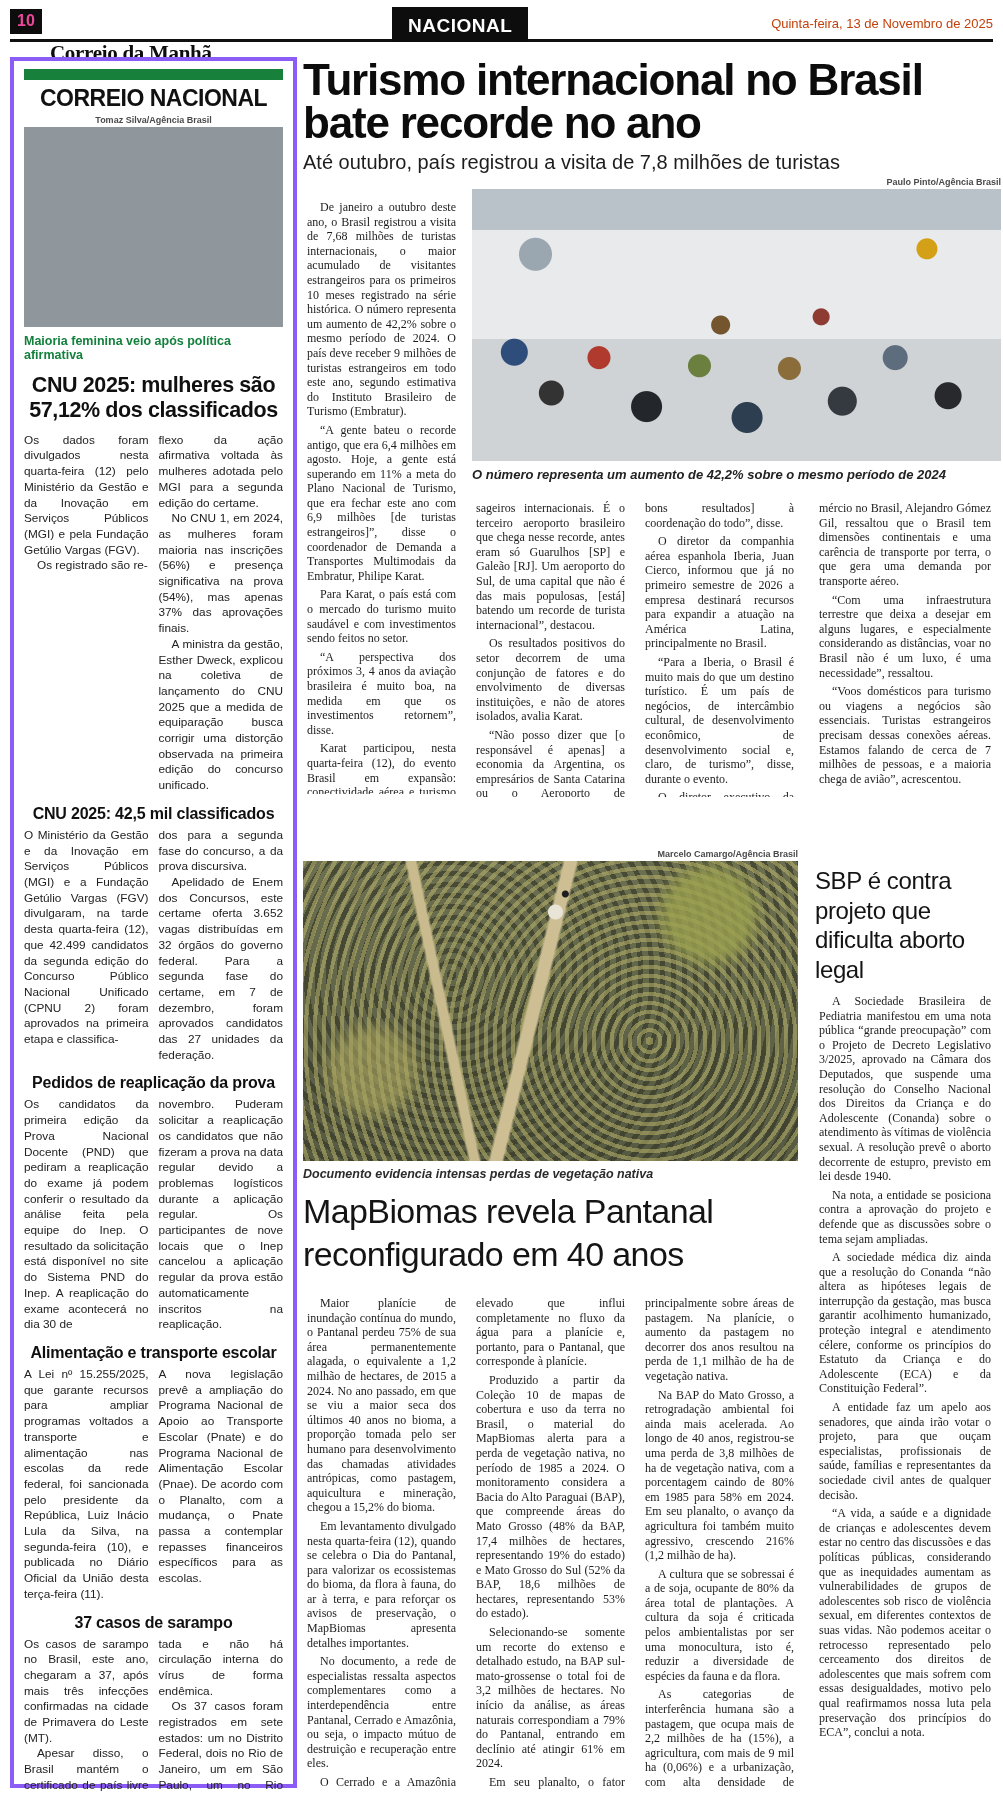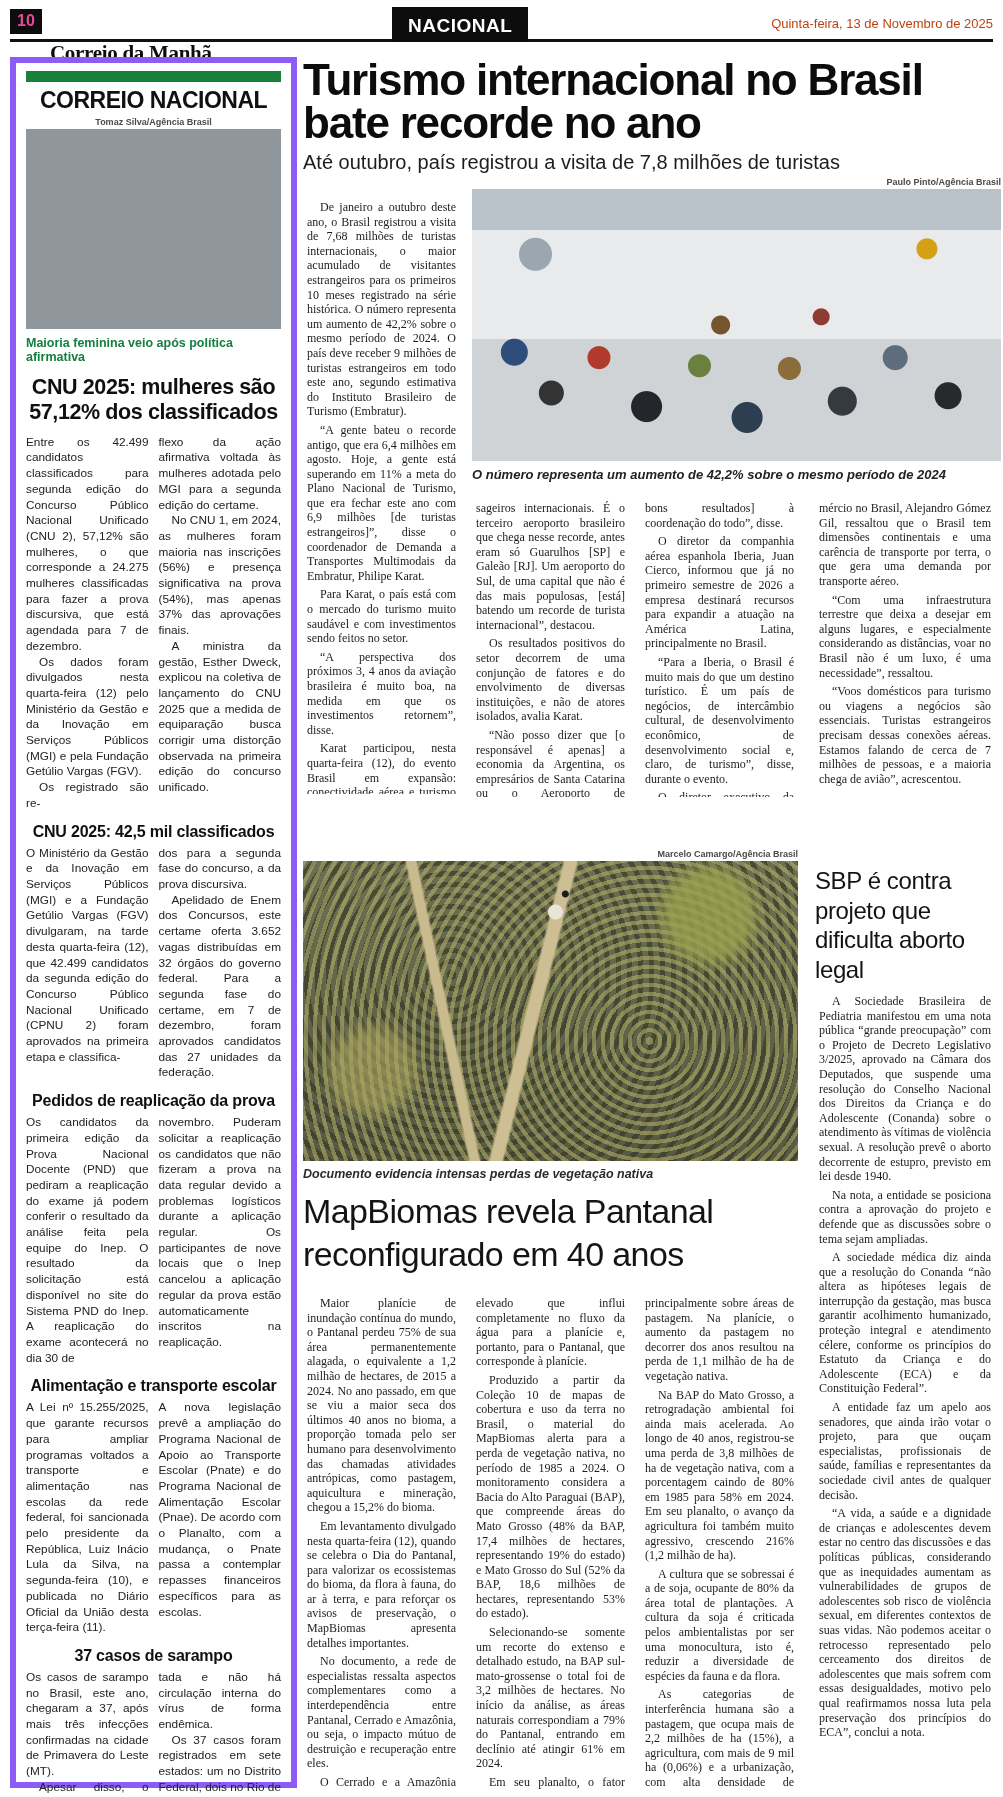--- a/index.html
+++ b/index.html
@@ -7,21 +7,21 @@
   .abs{position:absolute;}
 
   
   .hdr{left:10px;right:10px;top:6px;height:33px;border-bottom:3px solid #101010;}
   .pagebox{position:absolute;left:0;top:3px;background:#0d0d0d;color:#ec4899;font-weight:700;font-size:16px;padding:3px 7px 4px;}
   .masthead{position:absolute;left:40px;top:3px;font-family:"Liberation Serif",serif;font-weight:700;font-size:21px;letter-spacing:-0.3px;color:#0d0d0d;margin-top:32px;}
   .sectionbox{position:absolute;left:382px;top:1px;background:#0d0d0d;color:#fff;font-weight:700;font-size:19px;letter-spacing:0.5px;padding:8px 16px 5px;}
   .dateline{position:absolute;right:0;top:10px;font-size:13px;color:#c2410c;}
 
   
-  .leftbox{left:10px;top:57px;width:287px;height:1731px;border:6px solid #8b5cf6;box-sizing:border-box;padding:8px 10px;}
+  .leftbox{left:10px;top:57px;width:287px;height:1731px;border:4px solid #8b5cf6;box-sizing:border-box;padding:8px 10px;}
   .greenbar{height:11px;background:#17803a;margin:0 0 5px;}
   .kicker{text-align:center;font-weight:800;font-size:23px;letter-spacing:-0.5px;color:#111;}
   .smallcredit{text-align:center;font-size:9px;font-weight:700;color:#4a4a4a;margin-top:3px;}
   .lphoto{height:200px;margin-top:2px;background-color:#8f969c;
     background-image:
       radial-gradient(circle at 10% 14%, #2f2f33 0 9px, transparent 10px),
       radial-gradient(circle at 12% 34%, #c0392b 0 25px, transparent 26px),
       radial-gradient(circle at 35% 12%, #3b3b40 0 10px, transparent 11px),
       radial-gradient(circle at 37% 38%, #2c2c30 0 29px, transparent 30px),
       radial-gradient(circle at 57% 13%, #4a3b33 0 10px, transparent 11px),
@@ -110,21 +110,20 @@
 <div class="abs leftbox">
   <div class="greenbar"></div>
   <div class="kicker">CORREIO NACIONAL</div>
   <div class="smallcredit">Tomaz Silva/Agência Brasil</div>
   <div class="lphoto"></div>
   <div class="lcaption">Maioria feminina veio após política afirmativa</div>
 
   <div class="lheadline">CNU 2025: mulheres são 57,12% dos classificados</div>
   <div class="lrow">
     <div class="lcol">
-        <p>Entre os 42.499 candidatos classificados para segunda edição do Concurso Público Nacional Unificado (CNU 2), 57,12% são mulheres, o que corresponde a 24.275 mulheres classificadas para fazer a prova discursiva, que está agendada para 7 de dezembro.</p>
         <p>Os dados foram divulgados nesta quarta-feira (12) pelo Ministério da Gestão e da Inovação em Serviços Públicos (MGI) e pela Fundação Getúlio Vargas (FGV).</p>
         <p>Os registrado são re-</p>
       </div>
     <div class="lcol">
         <p>flexo da ação afirmativa voltada às mulheres adotada pelo MGI para a segunda edição do certame.</p>
         <p>No CNU 1, em 2024, as mulheres foram maioria nas inscrições (56%) e presença significativa na prova (54%), mas apenas 37% das aprovações finais.</p>
         <p>A ministra da gestão, Esther Dweck, explicou na coletiva de lançamento do CNU 2025 que a medida de equiparação busca corrigir uma distorção observada na primeira edição do concurso unificado.</p>
       </div>
   </div>
 

